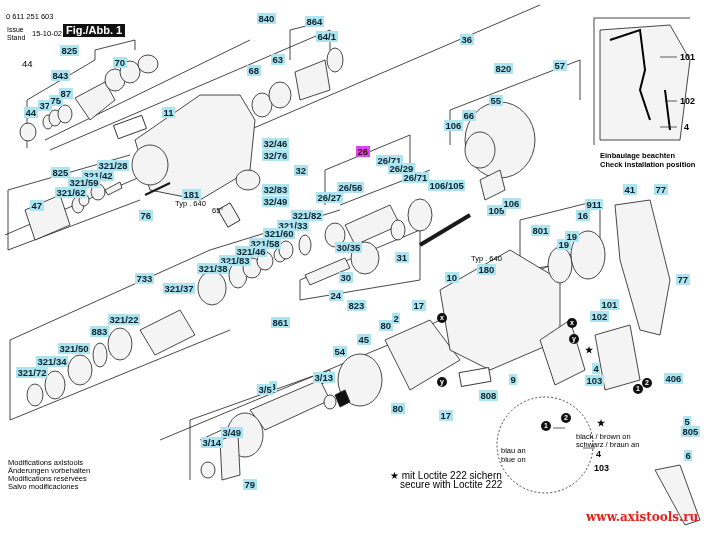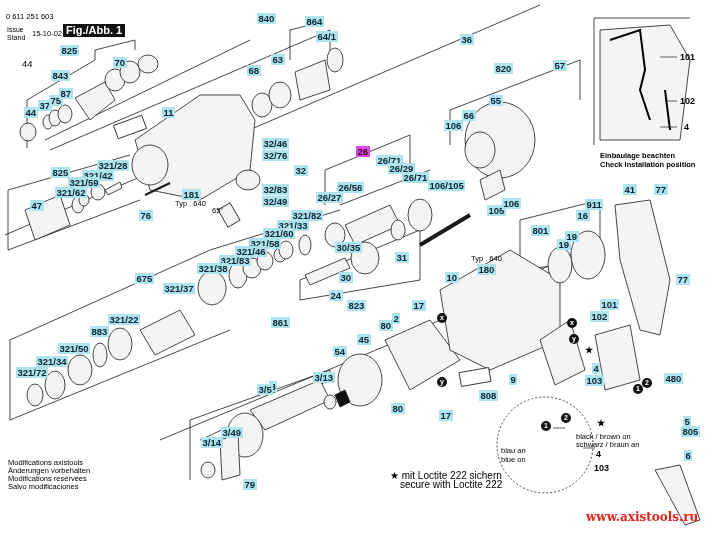--- a/index.html
+++ b/index.html
@@ -189,21 +189,21 @@
 <div class="lbl" style="left:249px;top:238px">321/58</div>
 <div class="lbl" style="left:235px;top:246px">321/46</div>
 <div class="lbl" style="left:219px;top:255px">321/83</div>
 <div class="lbl" style="left:197px;top:263px">321/38</div>
 <div class="lbl" style="left:335px;top:242px">30/35</div>
 <div class="lbl" style="left:395px;top:252px">31</div>
 <div class="lbl" style="left:339px;top:272px">30</div>
 <div class="lbl" style="left:329px;top:290px">24</div>
 <div class="lbl" style="left:347px;top:300px">823</div>
 <div class="lbl" style="left:271px;top:317px">861</div>
-<div class="lbl" style="left:135px;top:273px">675</div>
+<div class="lbl" style="left:135px;top:273px">733</div>
 <div class="lbl" style="left:163px;top:283px">321/37</div>
 <div class="lbl" style="left:108px;top:314px">321/22</div>
 <div class="lbl" style="left:90px;top:326px">883</div>
 <div class="lbl" style="left:58px;top:343px">321/50</div>
 <div class="lbl" style="left:36px;top:356px">321/34</div>
 <div class="lbl" style="left:16px;top:367px">321/72</div>
 <div class="lbl" style="left:445px;top:272px">10</div>
 <div class="lbl" style="left:477px;top:264px">180</div>
 <div class="lbl" style="left:412px;top:300px">17</div>
 <div class="lbl" style="left:379px;top:320px">80</div>
@@ -225,21 +225,21 @@
 <div class="lbl" style="left:576px;top:210px">16</div>
 <div class="lbl" style="left:557px;top:239px">19</div>
 <div class="lbl" style="left:565px;top:231px">19</div>
 <div class="lbl" style="left:623px;top:184px">41</div>
 <div class="lbl" style="left:654px;top:184px">77</div>
 <div class="lbl" style="left:676px;top:274px">77</div>
 <div class="lbl" style="left:600px;top:299px">101</div>
 <div class="lbl" style="left:590px;top:311px">102</div>
 <div class="lbl" style="left:592px;top:363px">4</div>
 <div class="lbl" style="left:585px;top:375px">103</div>
-<div class="lbl" style="left:664px;top:373px">480</div>
+<div class="lbl" style="left:664px;top:373px">406</div>
 <div class="lbl" style="left:683px;top:416px">5</div>
 <div class="lbl" style="left:681px;top:426px">805</div>
 <div class="lbl" style="left:684px;top:450px">6</div>
 
 <div class="txt" style="left:175px;top:200px">Typ . 640</div>
 <div class="txt" style="left:471px;top:255px">Typ . 640</div>
 <div class="txt" style="left:212px;top:207px">65°</div>
 
 <div class="callout" style="left:680px;top:52px">101</div>
 <div class="callout" style="left:680px;top:96px">102</div>

